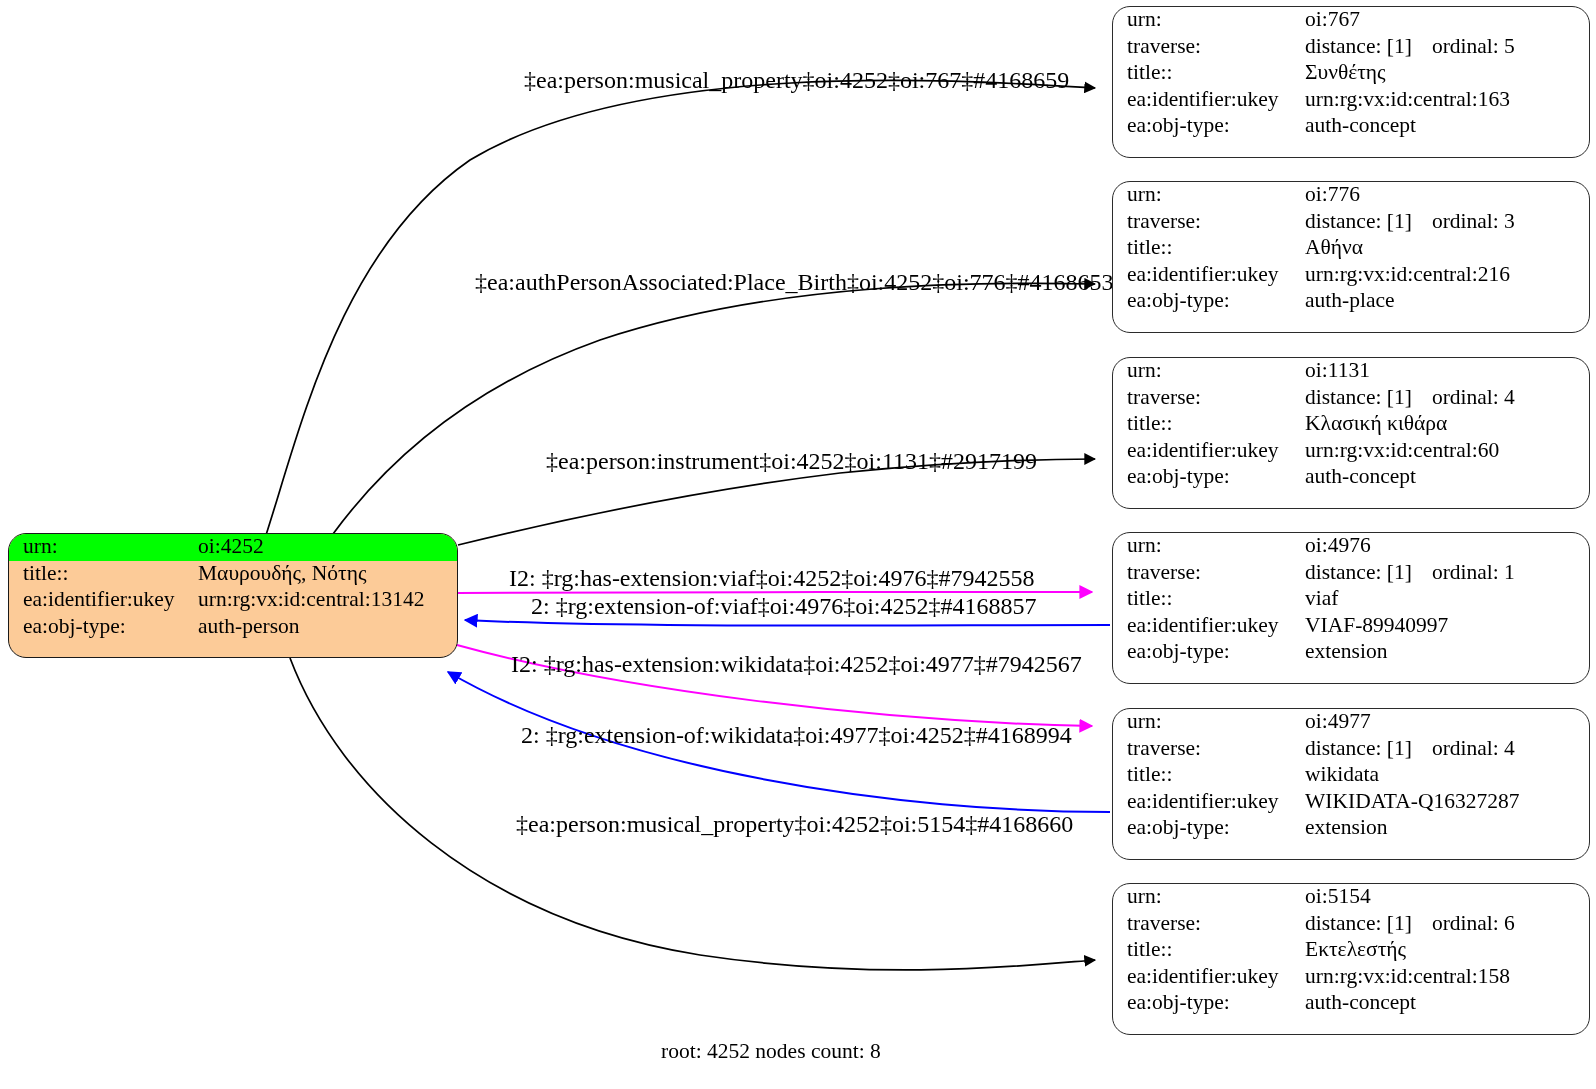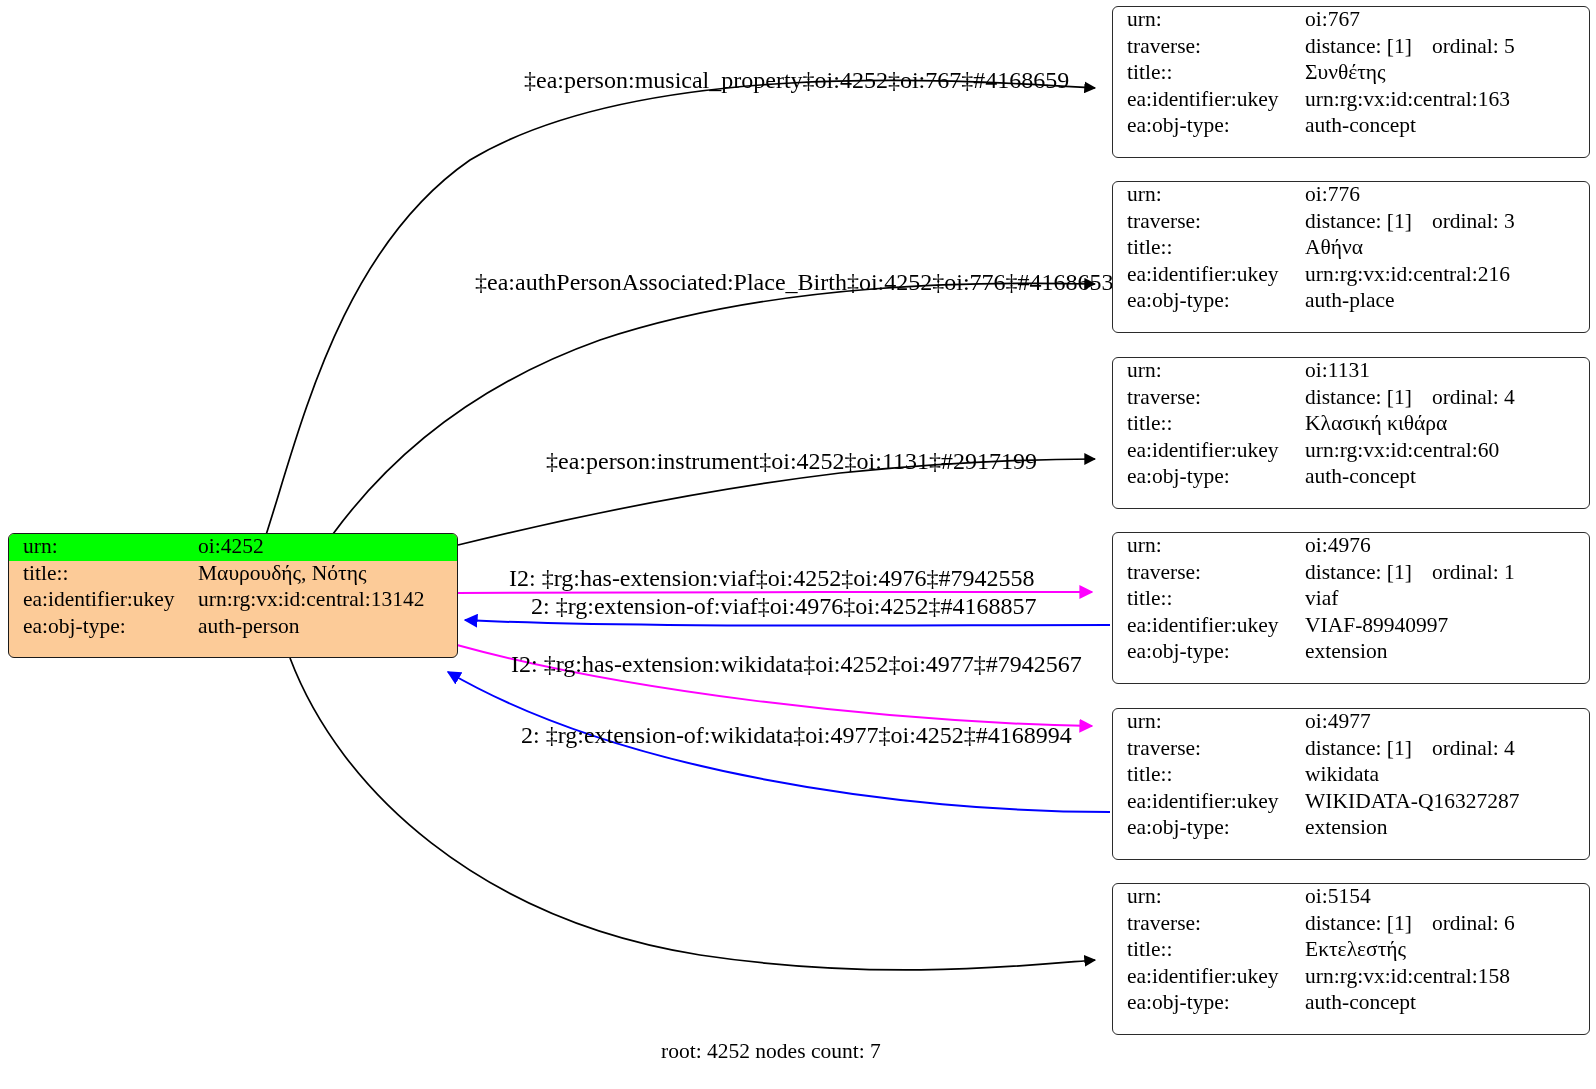--- a/index.html
+++ b/index.html
@@ -26,21 +26,21 @@
     left: 0; top: 0;
     width: 1596px;
     height: 1089px;
     pointer-events: none;
   }
   
   .node {
     position: absolute;
     box-sizing: border-box;
     border: 1.6px solid #2b2b2b;
-    border-radius: 6px;
+    border-radius: 18px;
     background: #ffffff;
     overflow: hidden;
   }
   .node-table {
     border-collapse: collapse;
     width: 100%;
     font-size: 21.5px;
     line-height: 1;
     color: #000000;
   }
@@ -132,20 +132,21 @@
   <div class="edge-label" style="left:546px; top:449px;">‡ea:person:instrument‡oi:4252‡oi:1131‡#2917199</div>
 
   <div class="edge-label" style="left:509px; top:566px;">I2: ‡rg:has-extension:viaf‡oi:4252‡oi:4976‡#7942558</div>
 
   <div class="edge-label" style="left:531px; top:594px;">2: ‡rg:extension-of:viaf‡oi:4976‡oi:4252‡#4168857</div>
 
   <div class="edge-label" style="left:511px; top:652px;">I2: ‡rg:has-extension:wikidata‡oi:4252‡oi:4977‡#7942567</div>
 
   <div class="edge-label" style="left:521px; top:723px;">2: ‡rg:extension-of:wikidata‡oi:4977‡oi:4252‡#4168994</div>
 
+  <div class="edge-label" style="left:516px; top:812px;">‡ea:person:musical_property‡oi:4252‡oi:5154‡#4168660</div>
 
   <div class="node node-root" style="left:8px; top:533px; width:450px; height:125px;">
     <table class="node-table">
       <tbody>
           <tr class="row-highlight">
         <td class="col-key">urn:</td>
         <td class="col-val">oi:4252</td>
       </tr>
       <tr>
         <td class="col-key">title::</td>
@@ -330,15 +331,15 @@
         <td class="col-val">urn:rg:vx:id:central:158</td>
       </tr>
       <tr>
         <td class="col-key">ea:obj-type:</td>
         <td class="col-val">auth-concept</td>
       </tr>
     </tbody>
       </table>
   </div>
 
-  <div class="caption" style="left:661px; top:1039px;">root: 4252 nodes count: 7</div>
+  <div class="caption" style="left:661px; top:1039px;">root: 4252 nodes count: 8</div>
 
 </div>
 
 </body></html>

